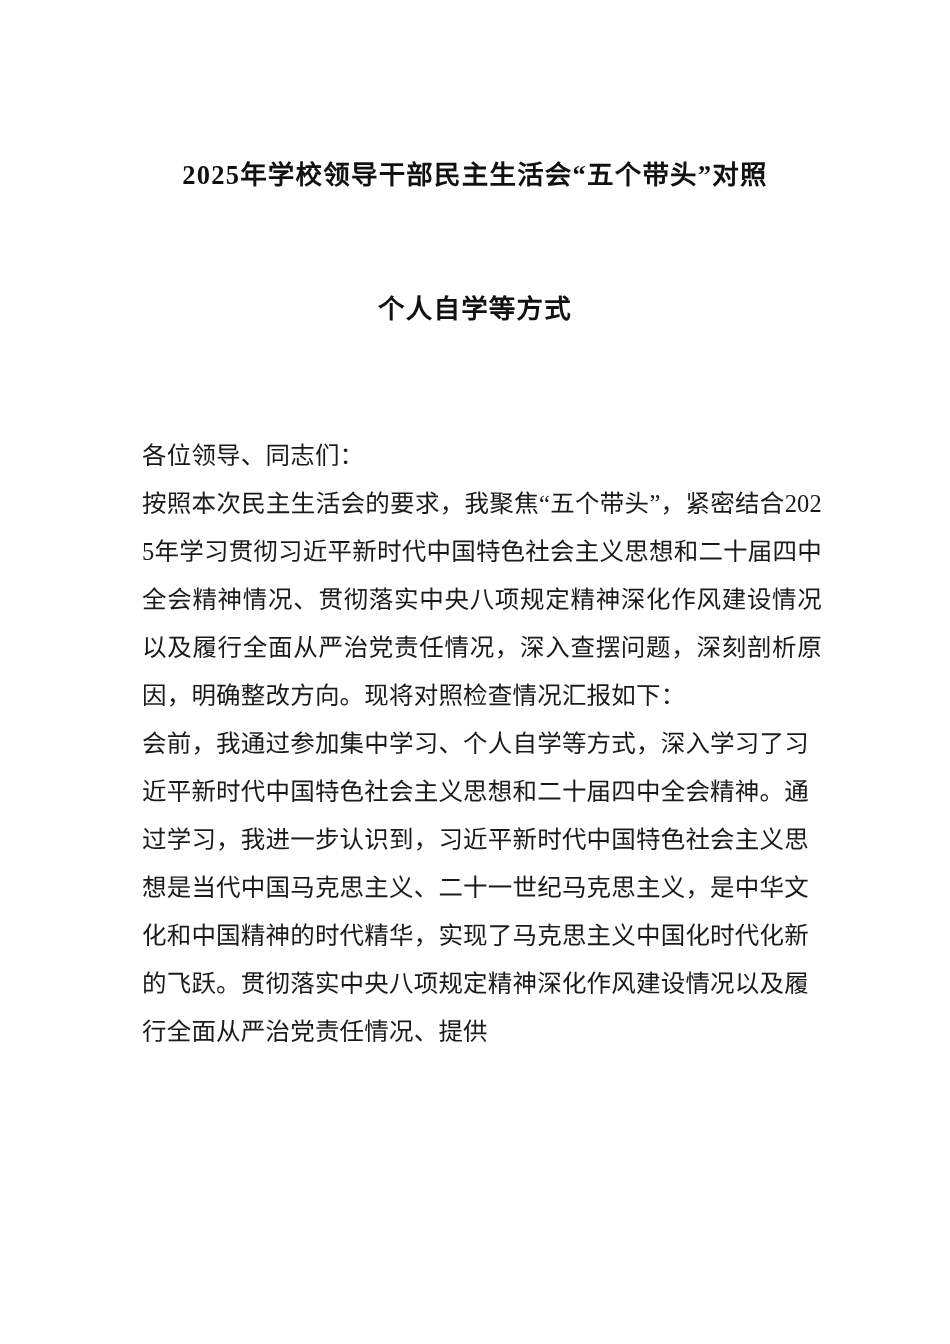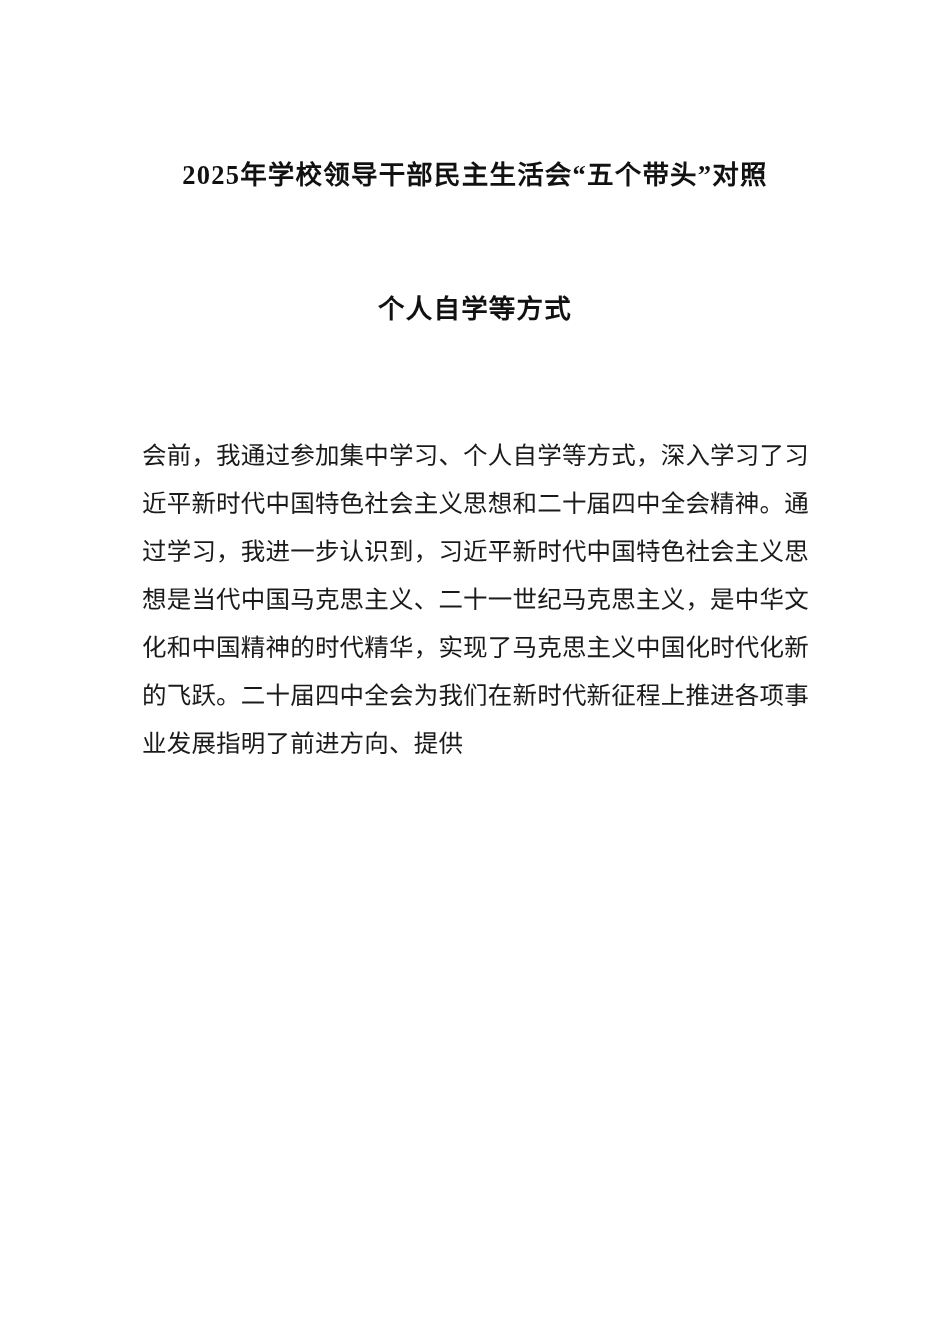--- a/index.html
+++ b/index.html
@@ -84,20 +84,22 @@
 
 <div class="page">
 
   <div class="doc-title">
     <div class="title-line line-one">2025年学校领导干部民主生活会“五个带头”对照</div>
     <div class="title-line line-two">个人自学等方式</div>
   </div>
 
   <div class="doc-body">
 
+    <p class="para salutation">各位领导、同志们：</p>
+
+    <p class="para">按照本次民主生活会的要求，我聚焦“五个带头”，紧密结合2025年学习贯彻习近平新时代中国特色社会主义思想和二十届四中全会精神情况、贯彻落实中央八项规定精神深化作风建设情况以及履行全面从严治党责任情况，深入查摆问题，深刻剖析原因，明确整改方向。现将对照检查情况汇报如下：</p>
 
 
-
-    <p class="para clipped">会前，我通过参加集中学习、个人自学等方式，深入学习了习近平新时代中国特色社会主义思想和二十届四中全会精神。通过学习，我进一步认识到，习近平新时代中国特色社会主义思想是当代中国马克思主义、二十一世纪马克思主义，是中华文化和中国精神的时代精华，实现了马克思主义中国化时代化新的飞跃。二十届四中全会为我们在新时代新征程上推进各项事业发展指明了前进方向、提供</p>
+    <p class="para clipped">会前，我通过参加集中学习、个人自学等方式，深入学习了习近平新时代中国特色社会主义思想和二十届四中全会精神。通过学习，我进一步认识到，习近平新时代中国特色社会主义思想是当代中国马克思主义、二十一世纪马克思主义，是中华文化和中国精神的时代精华，实现了马克思主义中国化时代化新的飞跃。贯彻落实中央八项规定精神深化作风建设情况以及履行全面从严治党责任情况、提供</p>
 
   </div>
 
 </div>
 
 </body></html>

